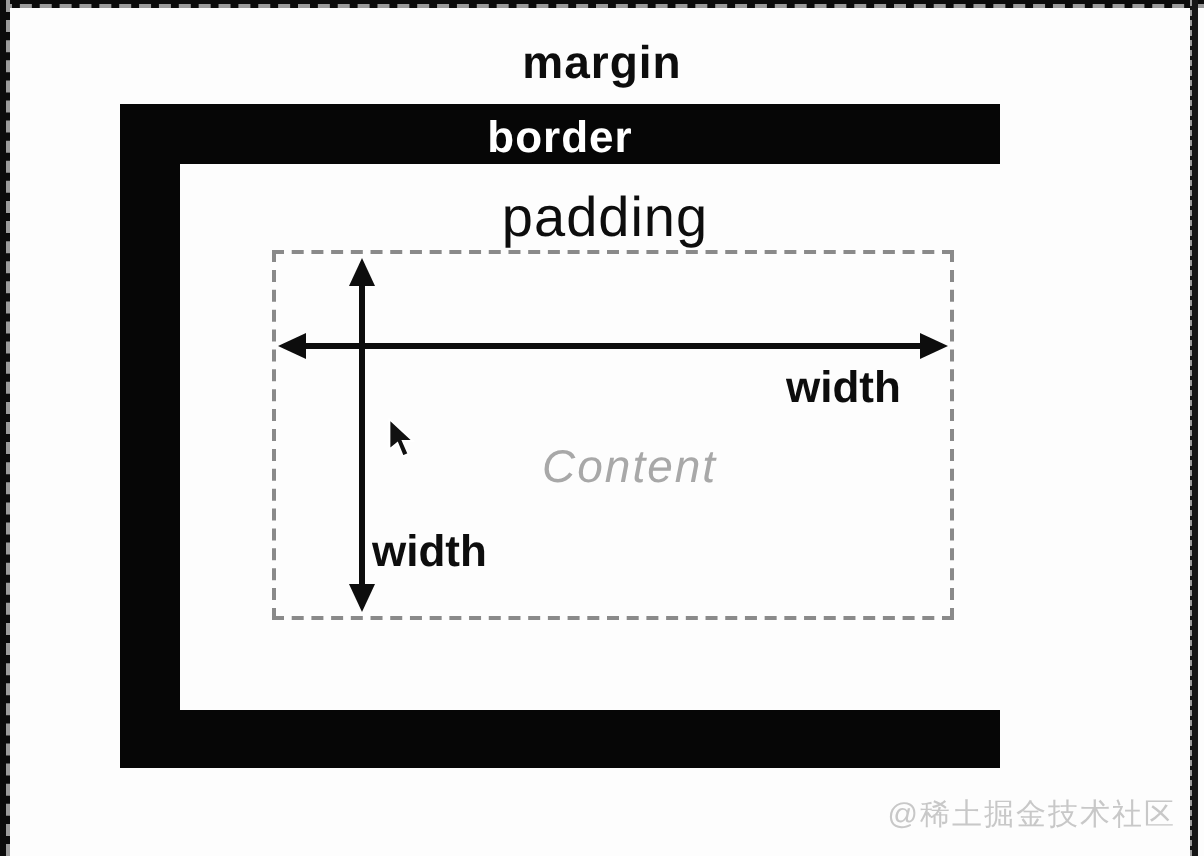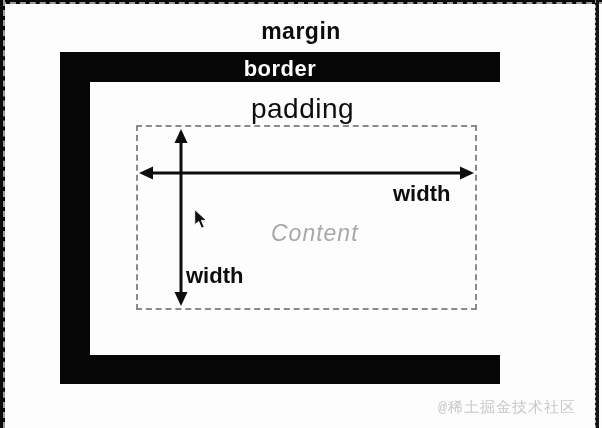--- a/index.html
+++ b/index.html
@@ -77,23 +77,23 @@
   .content-label {
     position: absolute; left: 271px; top: 220px;
     font-size: 23px; font-weight: normal; font-style: italic;
     color: #a8a8a8; letter-spacing: 1px;
   }
   .cursor-icon {
     position: absolute; left: 194px; top: 209px;
     width: 14px; height: 22px;
   }
   .watermark {
-    position: absolute; right: 26px; top: 398px;
+    position: absolute; right: 14px; top: 398px;
     font-size: 15px; color: #c8c8c8; letter-spacing: 1px;
-    font-family: Liberation Mono, monospace;
+    font-family: Liberation Sans, sans-serif;
   }
 </style>
 </head>
 <body>
 
 <div class="stage">
 
   <div class="margin-label">margin</div>
 
   <div class="border-box">

